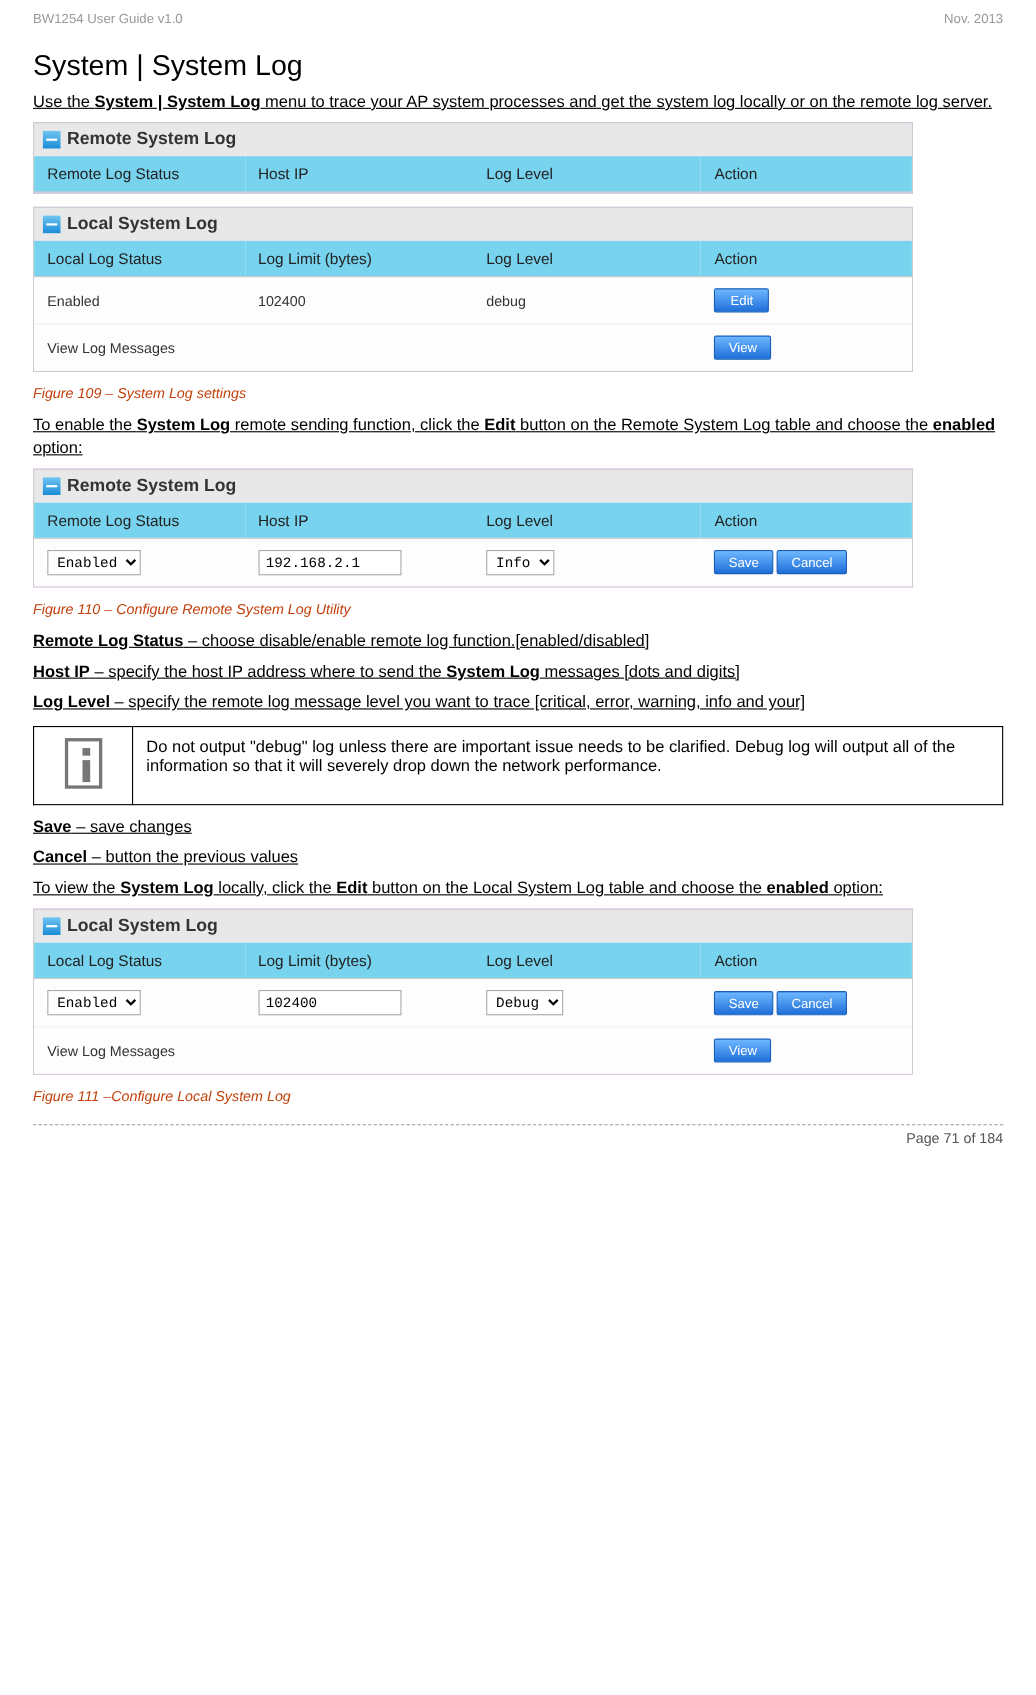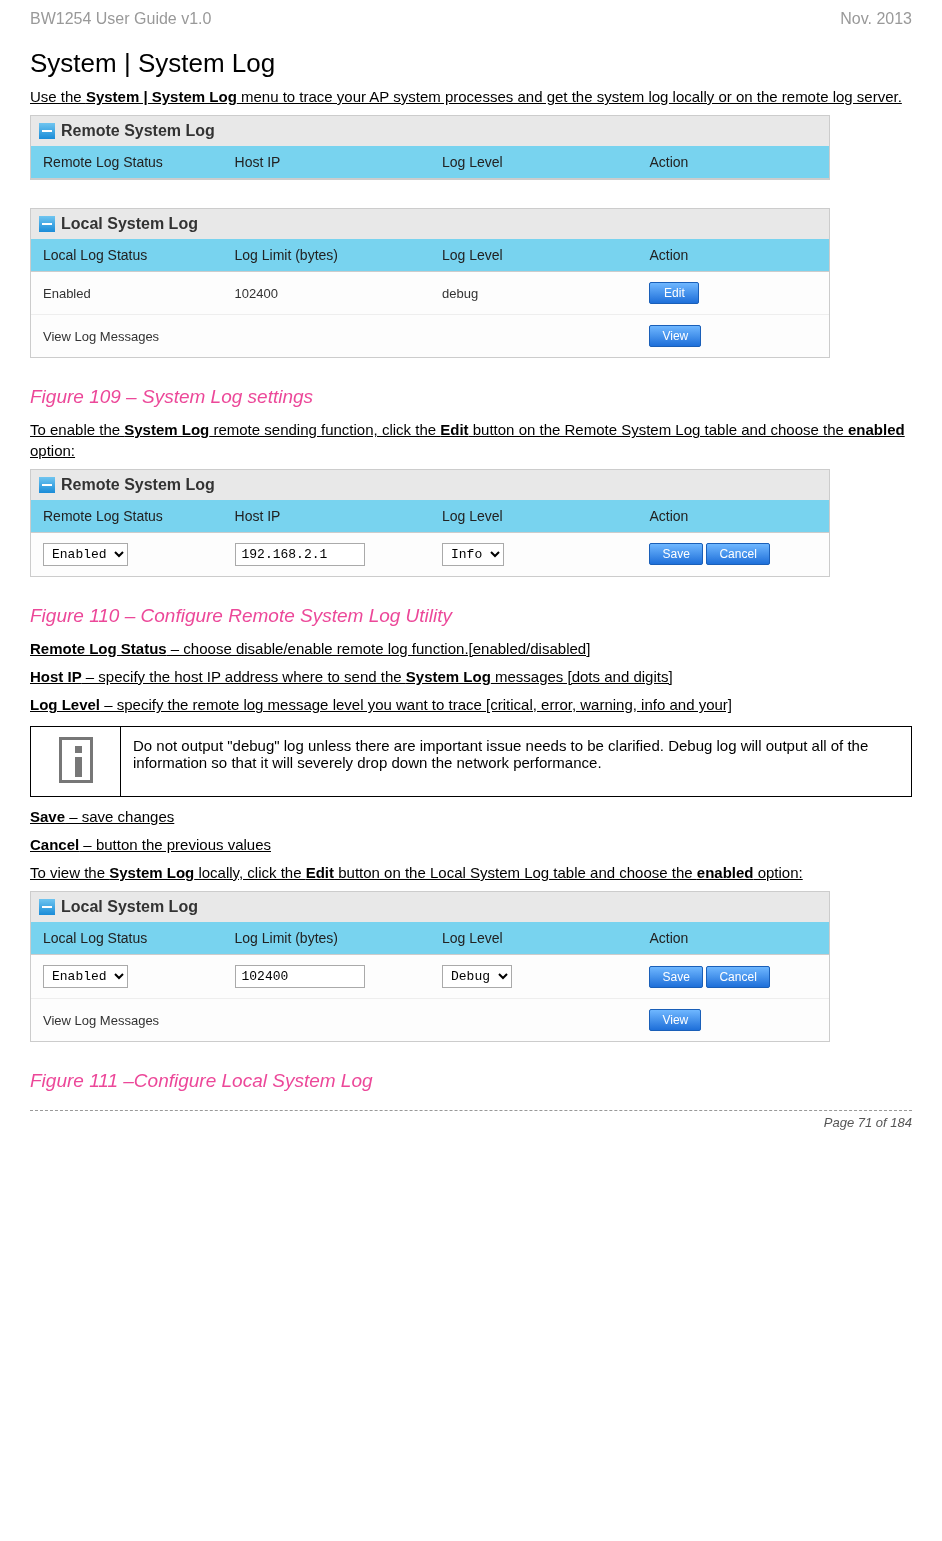--- a/index.html
+++ b/index.html
@@ -8,40 +8,40 @@
     font-size: 15px;
     color: #000;
     background: #fff;
     width: 942px;
     padding: 10px 30px 10px 30px;
   }
   .header-row {
     display: flex;
     justify-content: space-between;
     color: #999;
-    font-size: 16px;
+    font-size: 12px;
     margin-bottom: 20px;
   }
   h1 {
     font-size: 26px;
     font-weight: normal;
     margin: 10px 0 8px 0;
   }
   p { margin: 4px 0 8px 0; line-height: 1.35; text-decoration: underline; }
   .bold { font-weight: bold; }
   .figure-caption {
     font-style: italic;
-    color: #ec4899;
-    font-size: 19px;
+    color: #c2410c;
+    font-size: 13px;
     margin: 6px 0 12px 0;
   }
   .panel {
     border: 1px solid #ccc;
     background: #f0abfc;
-    margin: 6px 0 28px 0;
+    margin: 6px 0 12px 0;
     width: 800px;
   }
   .panel-title {
     background: #e8e8e8;
     padding: 6px 8px;
     display: flex;
     align-items: center;
     gap: 6px;
     font-size: 16px;
     font-weight: bold;
@@ -140,21 +140,20 @@
   }
   .dotted-line{
     border:none;
     border-top:1px dashed #999;
     margin:18px 0 4px 0;
   }
   .footer{
     text-align:right;
     color:#555;
     font-size:13px;
-    font-style:italic;
   }
   .col-a{width:24%}
   .col-b{width:26%}
   .col-c{width:26%}
   .col-d{width:24%}
 </style>
 </head>
 <body>
 
 <div class="header-row">

